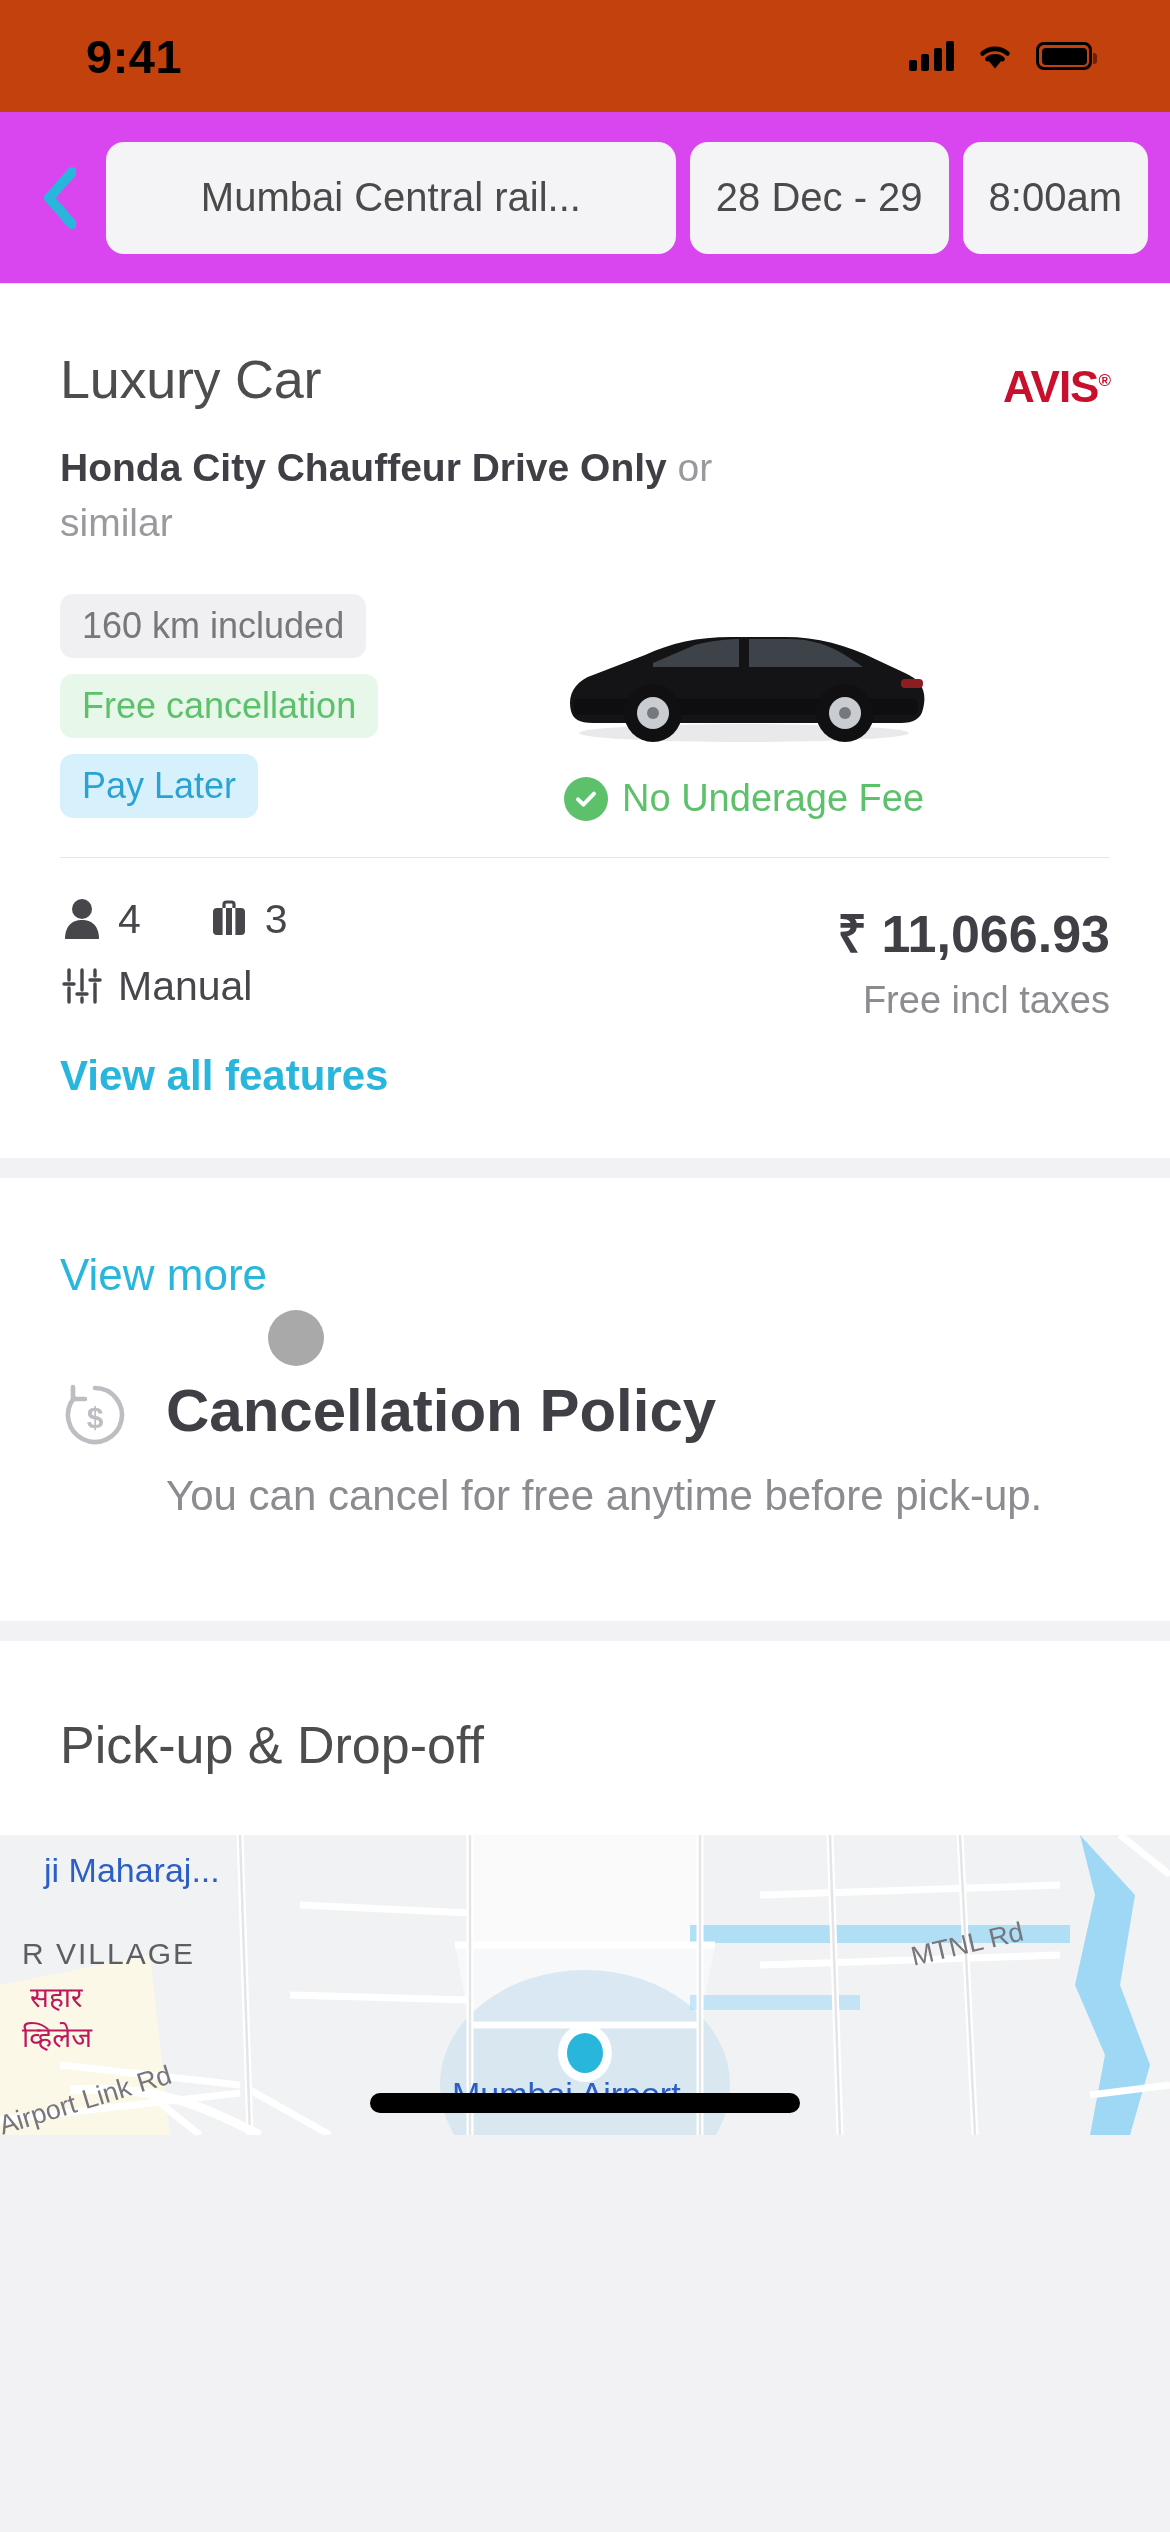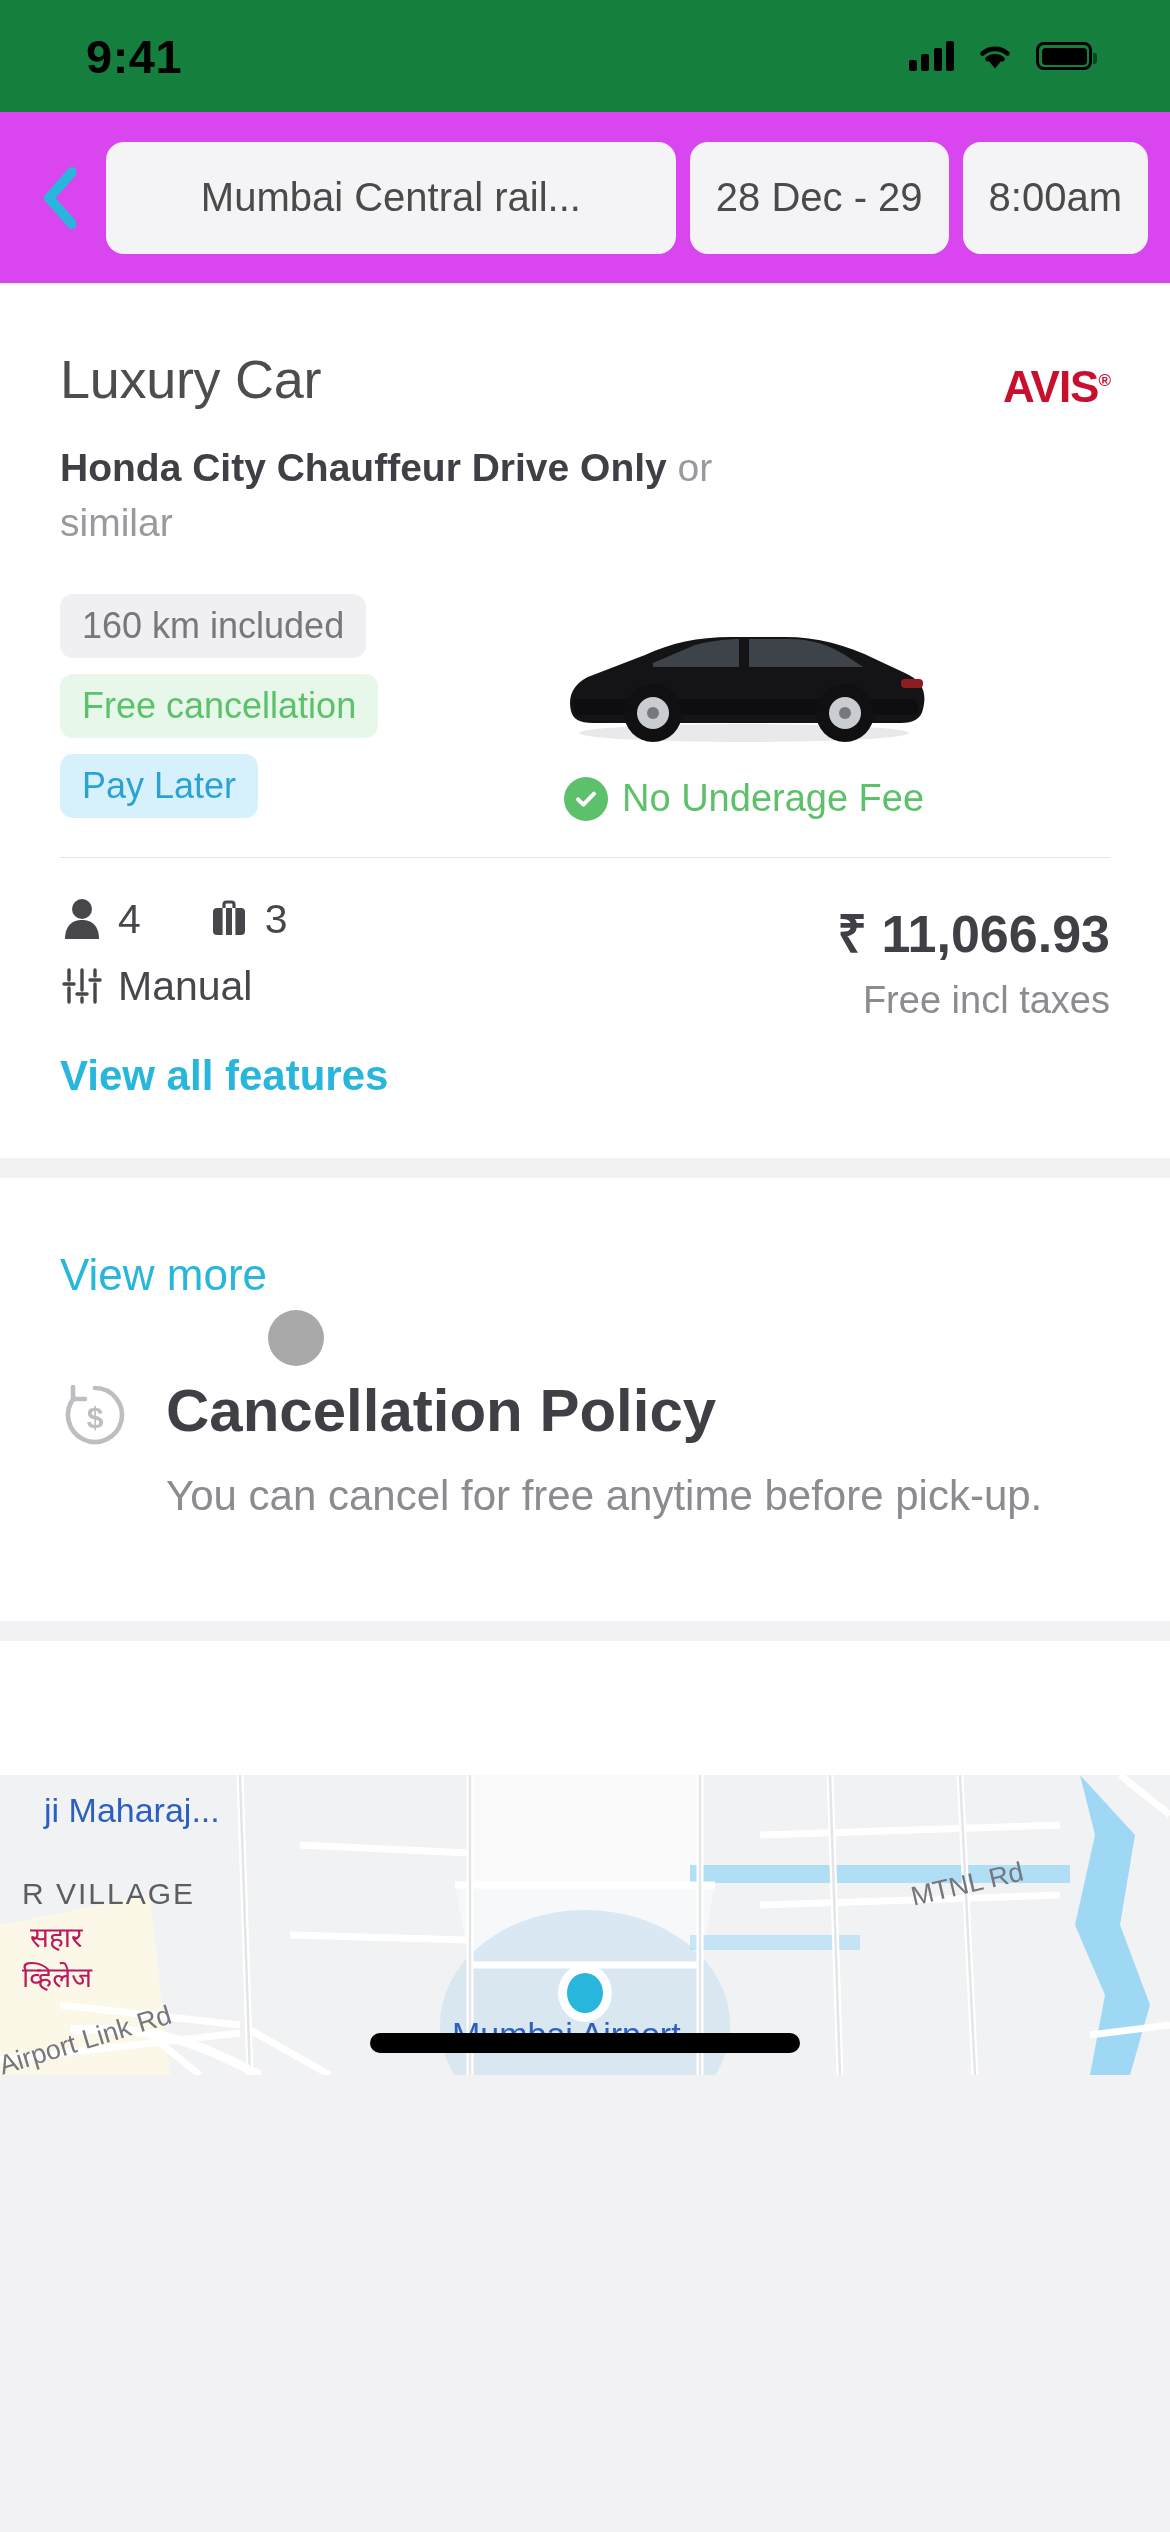--- a/index.html
+++ b/index.html
@@ -6,21 +6,21 @@
   html,body { width:1170px; height:2532px; }
   body {
     font-family:"Liberation Sans", sans-serif;
     background:#f2f2f4;
     -webkit-font-smoothing:antialiased;
     overflow:hidden;
   }
 
   
   .statusbar{
-    height:112px; background:#15803d;
+    height:112px; background:#c2410c;
     display:flex; align-items:center; justify-content:space-between;
     padding:0 78px 0 86px;
   }
   .sb-time{ font-size:47px; font-weight:600; letter-spacing:0.5px; color:#000; }
   .sb-right{ display:flex; align-items:center; gap:22px; }
   .bars{ display:flex; align-items:flex-end; gap:4.5px; height:30px; }
   .bars i{ display:block; width:8px; background:#000; border-radius:2px; }
   .bars i:nth-child(1){height:11px}
   .bars i:nth-child(2){height:17px}
   .bars i:nth-child(3){height:23px}
@@ -294,20 +294,21 @@
     <div class="policy-txt">
       <div class="policy-title">Cancellation Policy</div>
       <div class="policy-body">You can cancel for free anytime before pick-up.</div>
     </div>
   </div>
 </div>
 
 <div class="gap"></div>
 
 <div class="card pickup">
+  <div class="sec-title">Pick-up &amp; Drop-off</div>
 
   <div class="map">
     <svg viewBox="0 0 1170 300" preserveAspectRatio="none">
       <rect width="1170" height="300" fill="#f1f2f3"></rect>
       <path d="M0 150 L150 120 L170 300 L0 300 Z" fill="#fbf8e8"></path>
       <path d="M470 0 L700 0 L700 110 L470 110 Z" fill="#fafafa"></path>
       <path d="M455 110 L715 110 L700 190 L470 190 Z" fill="#f7f8f9"></path>
       <ellipse cx="585" cy="250" rx="145" ry="115" fill="#cfe3ef" opacity=".75"></ellipse>
       <path d="M1080 0 L1135 60 L1120 150 L1150 230 L1130 300 L1090 300 L1105 220 L1075 150 L1095 60 Z" fill="#9fd8f5"></path>
       <path d="M690 90 L1070 90 L1070 108 L690 108 Z" fill="#9fd8f5" opacity=".8"></path>

